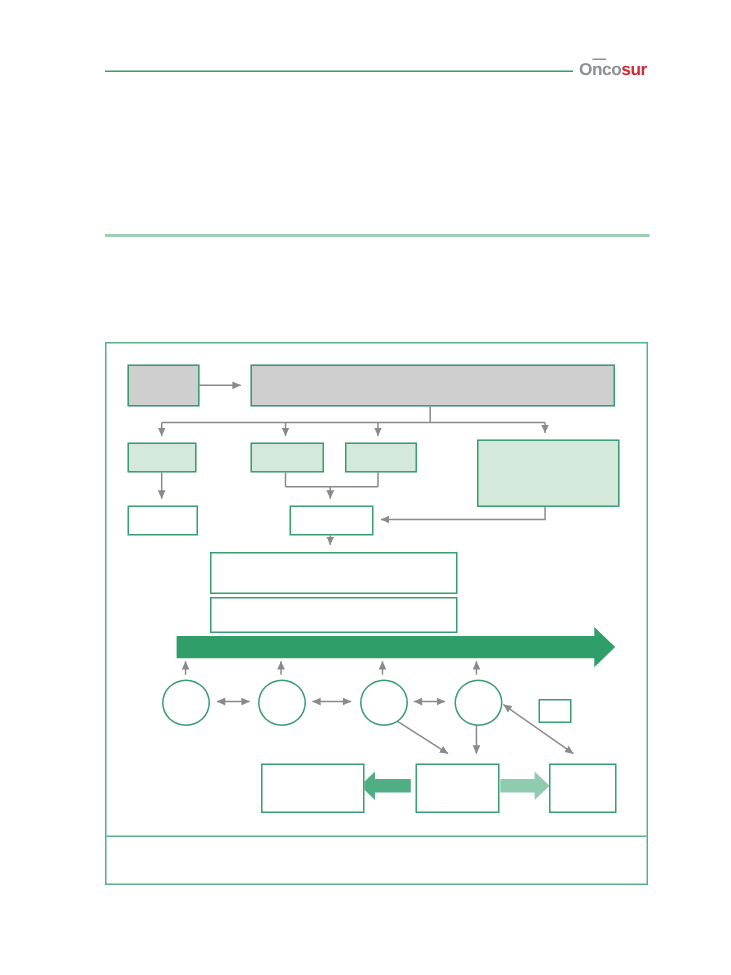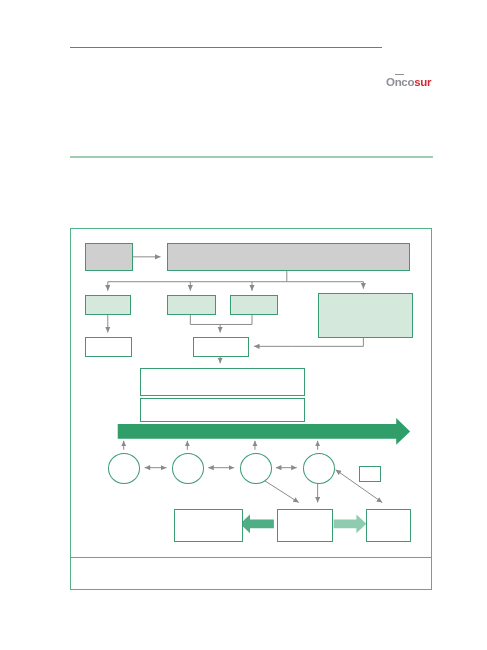--- a/index.html
+++ b/index.html
@@ -34,21 +34,20 @@
     position: absolute;
     left: 386px;
     top: 40px;
     width: 52px;
     height: 15px;
     font-size: 11.5px;
     font-weight: bold;
     letter-spacing: -0.3px;
     line-height: 14px;
     white-space: nowrap;
-    margin-top: 35px;
   }
   #brand-logo .logo-onco { color: #8d9096; }
   #brand-logo .logo-sur  { color: #d32b33; }
   #brand-logo .logo-tilde {
     position: absolute;
     left: 9px;
     top: -1px;
     width: 9px;
     height: 3px;
     border-top: 1.6px solid #8d9096;

